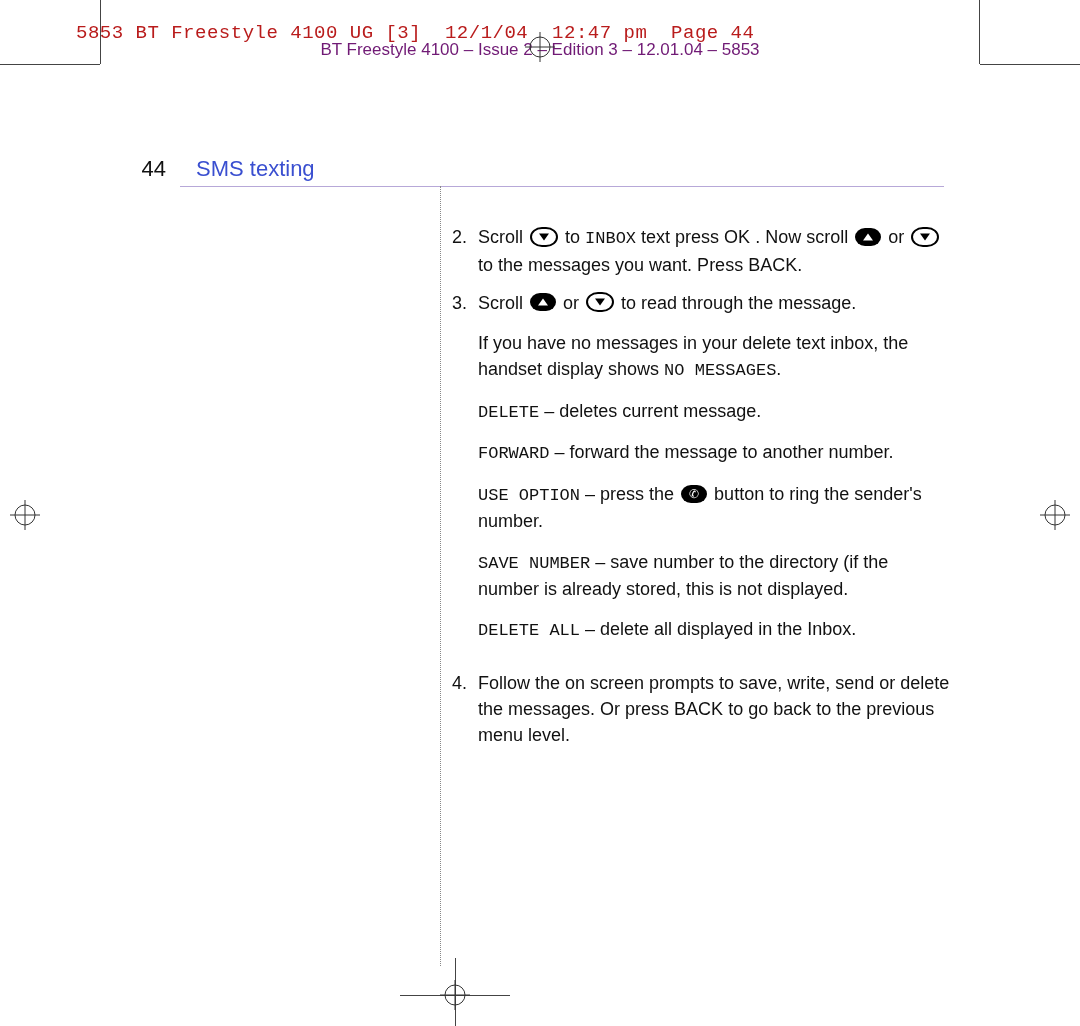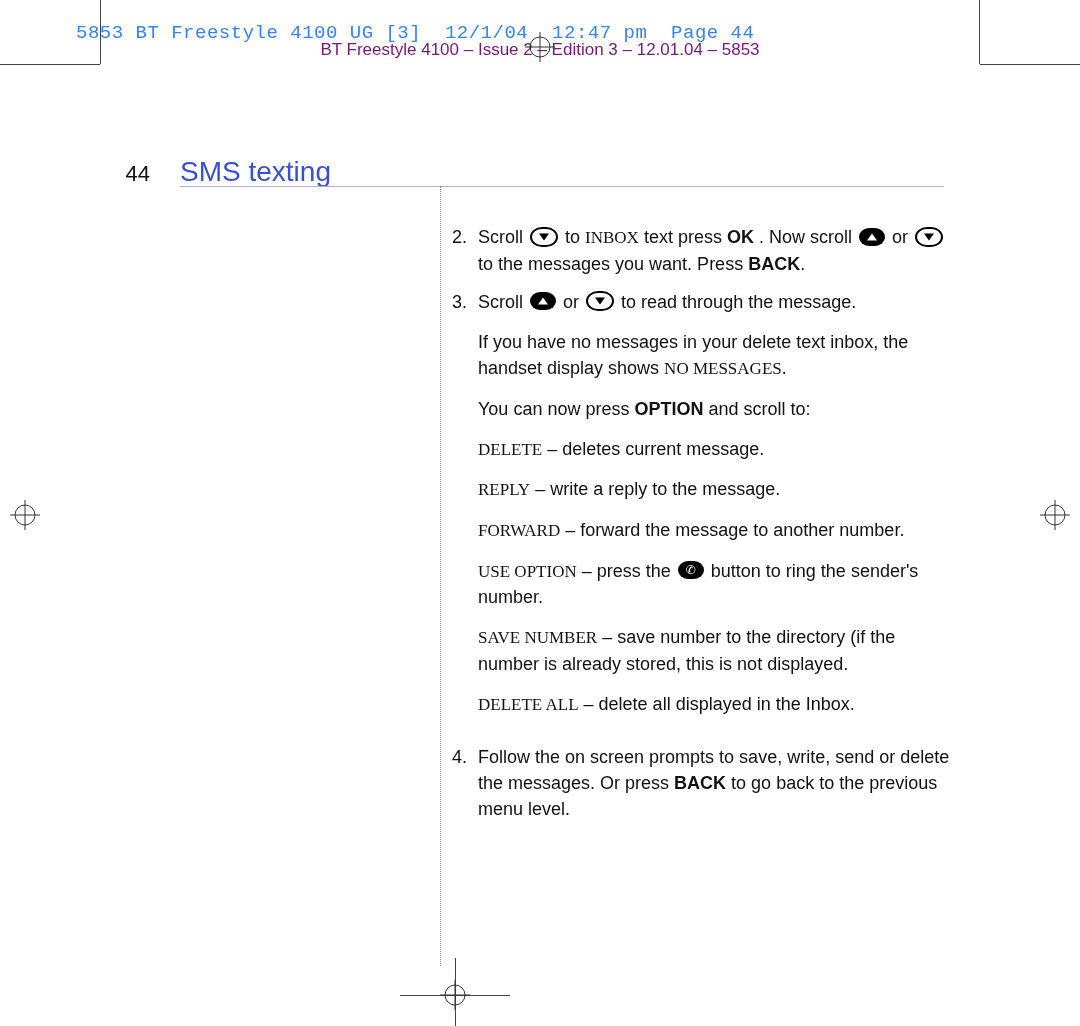--- a/index.html
+++ b/index.html
@@ -13,21 +13,21 @@
     position: relative;
     overflow: hidden;
   }
   .slug {
     position: absolute;
     top: 22px;
     left: 76px;
     font-family: "Courier New", monospace;
     font-size: 19px;
     letter-spacing: 0.5px;
-    color: #3b82f6;
+    color: #b91c1c;
     white-space: pre;
   }
   .running-head {
     position: absolute;
     top: 40px;
     left: 0;
     right: 0;
     text-align: center;
     font-size: 17px;
     color: #701a75;
@@ -41,34 +41,34 @@
     position: absolute;
     top: 66px;
     left: 100px;
     width: 854px;
     height: 900px;
   }
 
   .head-row {
     position: absolute;
     top: 90px;
-    left: 0;
+    left: 16px;
     right: 0;
     display: flex;
     align-items: baseline;
     gap: 30px;
   }
   .page-num {
     font-size: 22px;
     width: 50px;
     text-align: right;
     color: #111;
   }
   .section-title {
-    font-size: 28px;
+    font-size: 22px;
     color: #3a4fd0;
   }
   .head-rule {
     position: absolute;
     top: 120px;
     left: 80px;
     right: 10px;
     border-top: 1px solid #b7a8d8;
   }
   .col-sep {
@@ -93,26 +93,26 @@
   }
   .num {
     width: 26px;
     flex: 0 0 26px;
   }
   .body {
     flex: 1;
   }
   .p { margin-bottom: 14px; }
   .lcd {
-    font-family: Liberation Serif, serif;
+    font-family: Liberation Mono, monospace;
     letter-spacing: 0px;
     font-size: 17px;
     margin-top: 24px;
   }
-  .bold { font-weight: bold; text-align: center; }
+  .bold { font-weight: normal; text-align: center; }
 
   .key {
     display: inline-block;
     vertical-align: middle;
     position: relative;
     width: 26px; height: 18px;
     margin: 0 2px 3px 2px;
   }
   .key.oval { background:#000; border-radius: 10px/9px; }
   .key.oval.border { background:#fff; border:2px solid #000; border-radius: 12px/10px; width:24px; height:16px; }
@@ -211,31 +211,23 @@
         <span class="key oval"><span class="tri-up"></span></span>
         <span> or </span>
         <span class="key oval border"><span class="tri-dn"></span></span>
         <span> to read through the message.</span>
 
         <div class="p" style="margin-top:14px">
           <span>If you have no messages in your delete text inbox, the handset display shows </span>
           <span class="lcd">NO MESSAGES</span><span>.</span>
         </div>
 
-        <div class="p">
-          <span>You can now press </span>
-          <span class="bold">OPTION</span>
-          <span> and scroll to:</span>
-        </div>
 
         <div class="p">
           <span class="lcd">DELETE</span><span> – deletes current message.</span>
-        </div>
-        <div class="p">
-          <span class="lcd">REPLY</span><span> – write a reply to the message.</span>
         </div>
         <div class="p">
           <span class="lcd">FORWARD</span><span> – forward the message to another number.</span>
         </div>
         <div class="p">
           <span class="lcd">USE OPTION</span><span> – press the </span>
           <span class="key oval"><span class="phone">✆</span></span>
           <span> button to ring the sender's number.</span>
         </div>
         <div class="p">

